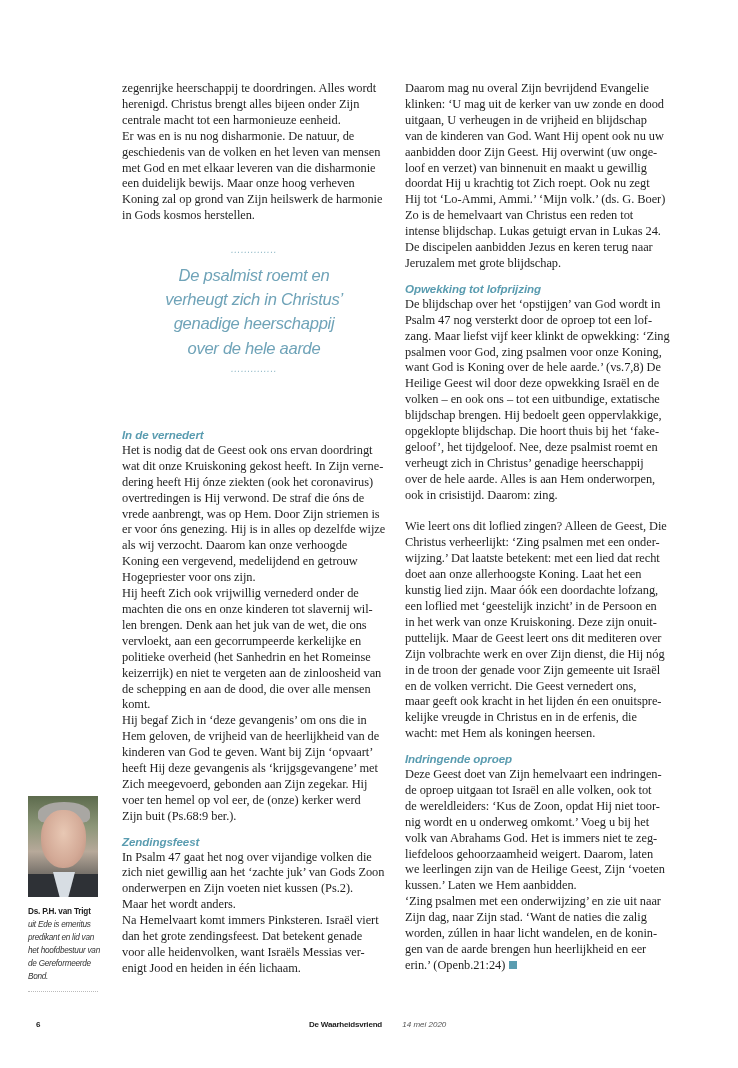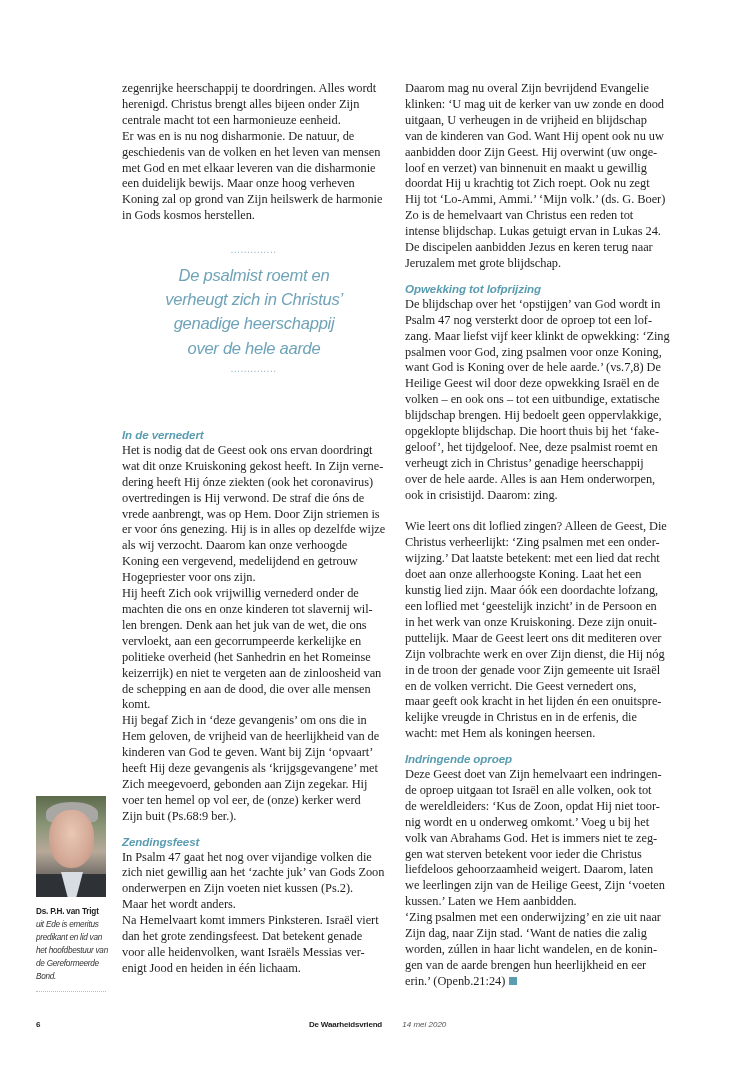--- a/index.html
+++ b/index.html
@@ -11,21 +11,21 @@
   .line { display: block; white-space: nowrap; }
   .heading { display: block; font-family: "Liberation Sans", "DejaVu Sans", sans-serif;
              font-style: italic; font-weight: bold; color: #5a9cb0; font-size: 11.6px;
              line-height: 15.9px; letter-spacing: -0.1px; }
   .gap { display: block; height: 15.9px; }
   .pullquote { position: absolute; left: 122px; width: 264px; top: 244px; text-align: center;
                font-family: "Liberation Sans", "DejaVu Sans", sans-serif; font-style: italic;
                color: #6fa3b8; font-size: 16.6px; line-height: 24.2px; letter-spacing: -0.3px; }
   .dots { display: block; color: #8fb8c6; font-size: 10px; line-height: 12px; letter-spacing: 0.5px; }
   .pq-line { display: block; }
-  .author { position: absolute; left: 36px; top: 796px; width: 72px; }
+  .author { position: absolute; left: 28px; top: 796px; width: 72px; }
   .photo { width: 70px; height: 101px; position: relative; overflow: hidden;
            background: linear-gradient(180deg, #5d6b4d 0%, #8c9678 30%, #b7a99a 55%, #6e6a64 80%, #2f3338 100%); }
   .photo .face { position: absolute; left: 13px; top: 14px; width: 45px; height: 58px; border-radius: 45% 45% 48% 48%;
                  background: radial-gradient(ellipse at 50% 40%, #e8c8b4 0%, #d3a996 60%, #b98d7c 100%); }
   .photo .hair { position: absolute; left: 10px; top: 6px; width: 52px; height: 22px; border-radius: 50% 50% 30% 30%;
                  background: #a9a7a3; }
   .photo .suit { position: absolute; left: 0; top: 78px; width: 70px; height: 23px; background: #2e3136; }
   .photo .shirt { position: absolute; left: 25px; top: 76px; width: 22px; height: 25px; background: #d7dde3;
                   clip-path: polygon(0 0, 100% 0, 70% 100%, 30% 100%); }
   .author-name { font-family: "Liberation Sans", "DejaVu Sans", sans-serif; font-weight: bold; font-size: 8.2px;
@@ -168,21 +168,20 @@
   <span class="line">maar geeft ook kracht in het lijden én een onuitspre-</span>
   <span class="line">kelijke vreugde in Christus en in de erfenis, die</span>
   <span class="line">wacht: met Hem als koningen heersen.</span>
   <div style="height:9px"></div>
   <span class="heading">Indringende oproep</span>
   <span class="line">Deze Geest doet van Zijn hemelvaart een indringen-</span>
   <span class="line">de oproep uitgaan tot Israël en alle volken, ook tot</span>
   <span class="line">de wereldleiders: ‘Kus de Zoon, opdat Hij niet toor-</span>
   <span class="line">nig wordt en u onderweg omkomt.’ Voeg u bij het</span>
   <span class="line">volk van Abrahams God. Het is immers niet te zeg-</span>
-  <span class="line">gen wat sterven betekent voor ieder die Christus</span>
   <span class="line">liefdeloos gehoorzaamheid weigert. Daarom, laten</span>
   <span class="line">we leerlingen zijn van de Heilige Geest, Zijn ‘voeten</span>
   <span class="line">kussen.’ Laten we Hem aanbidden.</span>
   <span class="line">‘Zing psalmen met een onderwijzing’ en zie uit naar</span>
   <span class="line">Zijn dag, naar Zijn stad. ‘Want de naties die zalig</span>
   <span class="line">worden, zúllen in haar licht wandelen, en de konin-</span>
   <span class="line">gen van de aarde brengen hun heerlijkheid en eer</span>
   <span class="line"><span>erin.’ (Openb.21:24)</span><span class="end-square"></span></span>
 </div>
 

